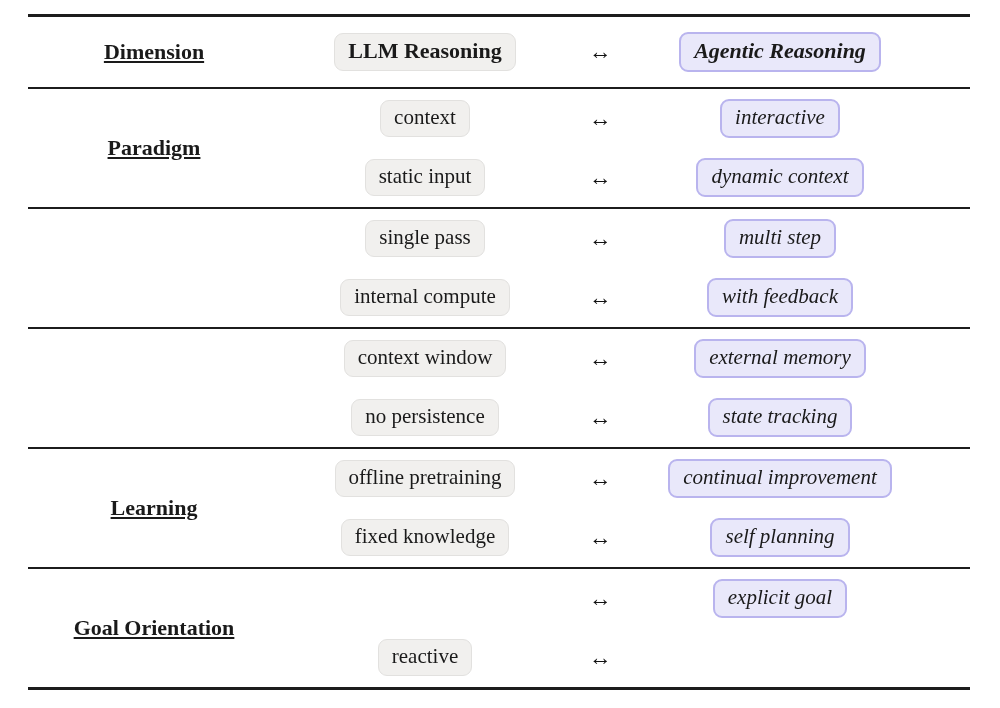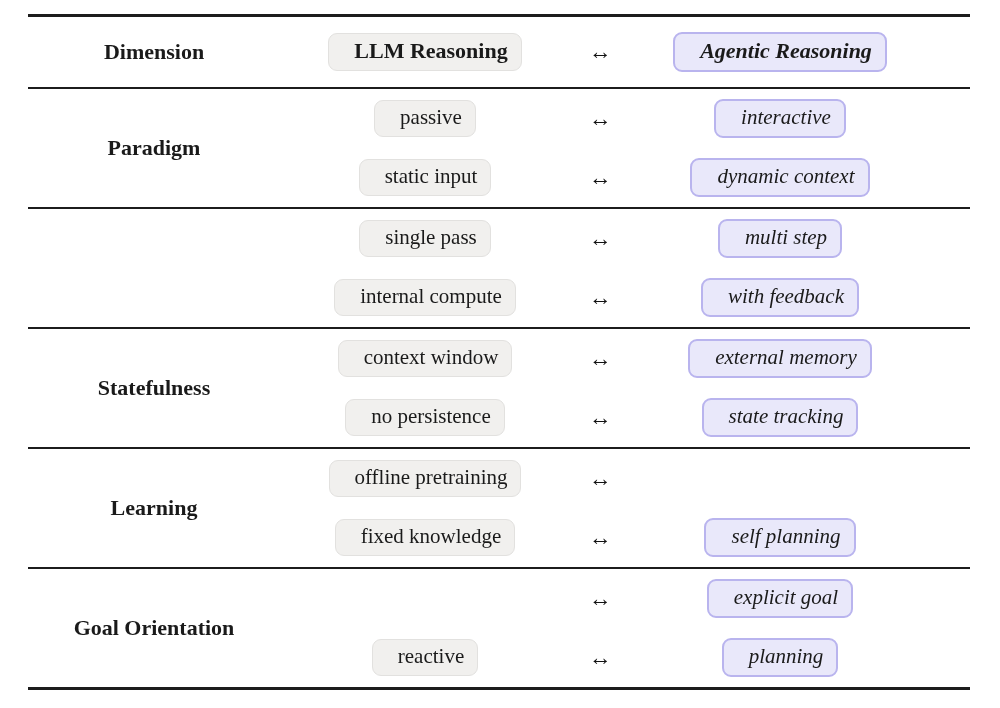--- a/index.html
+++ b/index.html
@@ -44,36 +44,37 @@
     grid-template-rows: 59px 59px;
     align-items: center;
   }
   .dim {
     grid-column: 1;
     grid-row: 1 / span 2;
     align-self: center;
     text-align: center;
     font-weight: bold;
     font-size: 22px;
+    text-decoration: underline;
   }
   .header-row .dim { grid-row: 1; }
   .cell {
     display: flex;
     justify-content: center;
     align-items: center;
     height: 100%;
   }
   .c-left  { grid-column: 2; }
   .c-arrow { grid-column: 3; }
   .c-right { grid-column: 4; font-style: italic; }
   .r1 { grid-row: 1; }
   .r2 { grid-row: 2; }
   .pill {
     display: inline-block;
-    padding: 3px 13px 5px 25px;
+    padding: 3px 13px 5px 13px;
     border-radius: 9px;
     font-size: 21px;
     line-height: 1.3;
     white-space: nowrap;
   }
   .pill.gray {
     background: var(--gray-pill-bg);
     border: 1.5px solid var(--gray-pill-border);
   }
   .pill.purple {
@@ -104,21 +105,21 @@
     <div class="cell c-right">
       <span class="pill purple bold">Agentic Reasoning</span>
     </div>
   </div>
 
   <div class="rule-mid"></div>
 
   <div class="section">
     <div class="dim">Paradigm</div>
     <div class="cell c-left r1">
-      <span class="pill gray">passive</span>
+      <span class="pill gray">context</span>
     </div>
     <div class="cell c-arrow r1">
       <span class="arrow">↔</span>
     </div>
     <div class="cell c-right r1">
       <span class="pill purple">interactive</span>
     </div>
     <div class="cell c-left r2">
       <span class="pill gray">static input</span>
     </div>
@@ -149,21 +150,20 @@
       <span class="arrow">↔</span>
     </div>
     <div class="cell c-right r2">
       <span class="pill purple">with feedback</span>
     </div>
   </div>
 
   <div class="rule-mid"></div>
 
   <div class="section">
-    <div class="dim">Statefulness</div>
     <div class="cell c-left r1">
       <span class="pill gray">context window</span>
     </div>
     <div class="cell c-arrow r1">
       <span class="arrow">↔</span>
     </div>
     <div class="cell c-right r1">
       <span class="pill purple">external memory</span>
     </div>
     <div class="cell c-left r2">
@@ -180,20 +180,23 @@
   <div class="rule-mid"></div>
 
   <div class="section">
     <div class="dim">Learning</div>
     <div class="cell c-left r1">
       <span class="pill gray">offline pretraining</span>
     </div>
     <div class="cell c-arrow r1">
       <span class="arrow">↔</span>
     </div>
+    <div class="cell c-right r1">
+      <span class="pill purple">continual improvement</span>
+    </div>
     <div class="cell c-left r2">
       <span class="pill gray">fixed knowledge</span>
     </div>
     <div class="cell c-arrow r2">
       <span class="arrow">↔</span>
     </div>
     <div class="cell c-right r2">
       <span class="pill purple">self planning</span>
     </div>
   </div>
@@ -207,20 +210,17 @@
     </div>
     <div class="cell c-right r1">
       <span class="pill purple">explicit goal</span>
     </div>
     <div class="cell c-left r2">
       <span class="pill gray">reactive</span>
     </div>
     <div class="cell c-arrow r2">
       <span class="arrow">↔</span>
     </div>
-    <div class="cell c-right r2">
-      <span class="pill purple">planning</span>
-    </div>
   </div>
 
   <div class="rule-bottom"></div>
 
 </div>
 
 </body></html>

